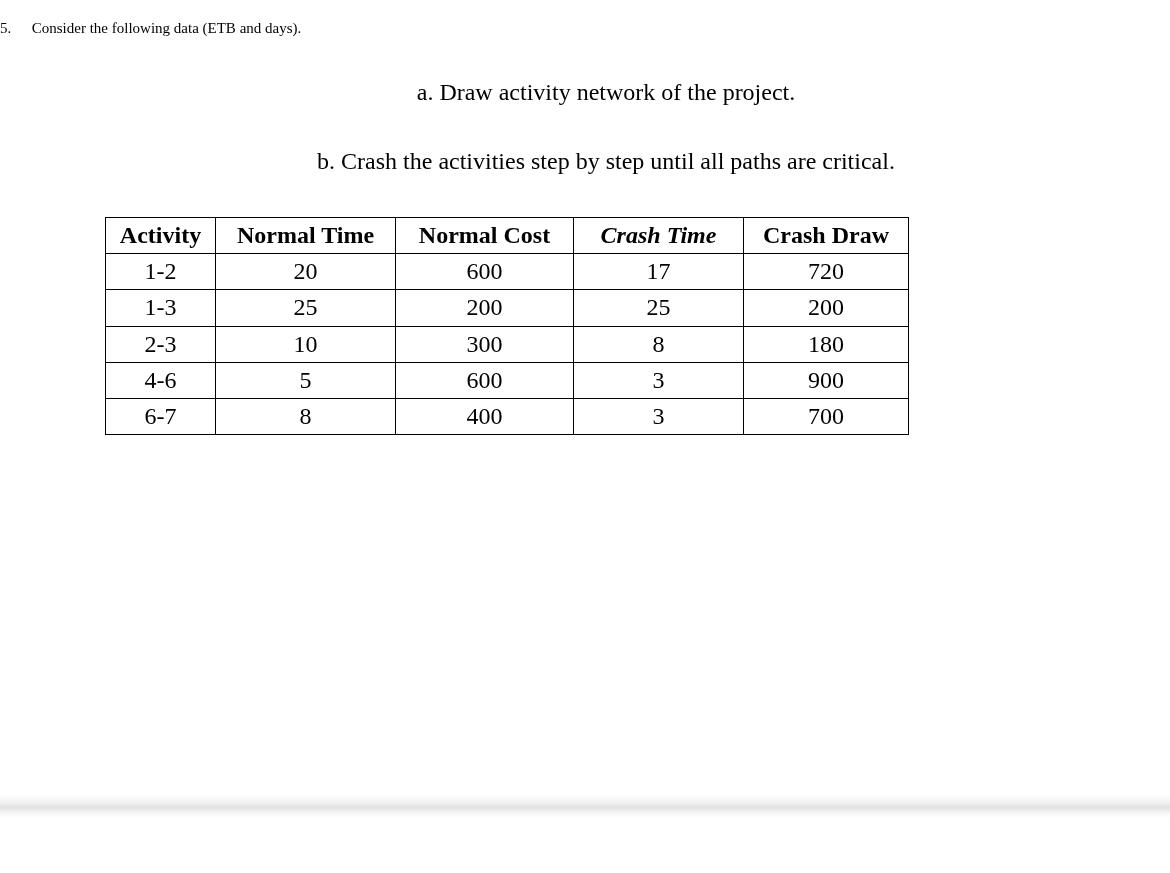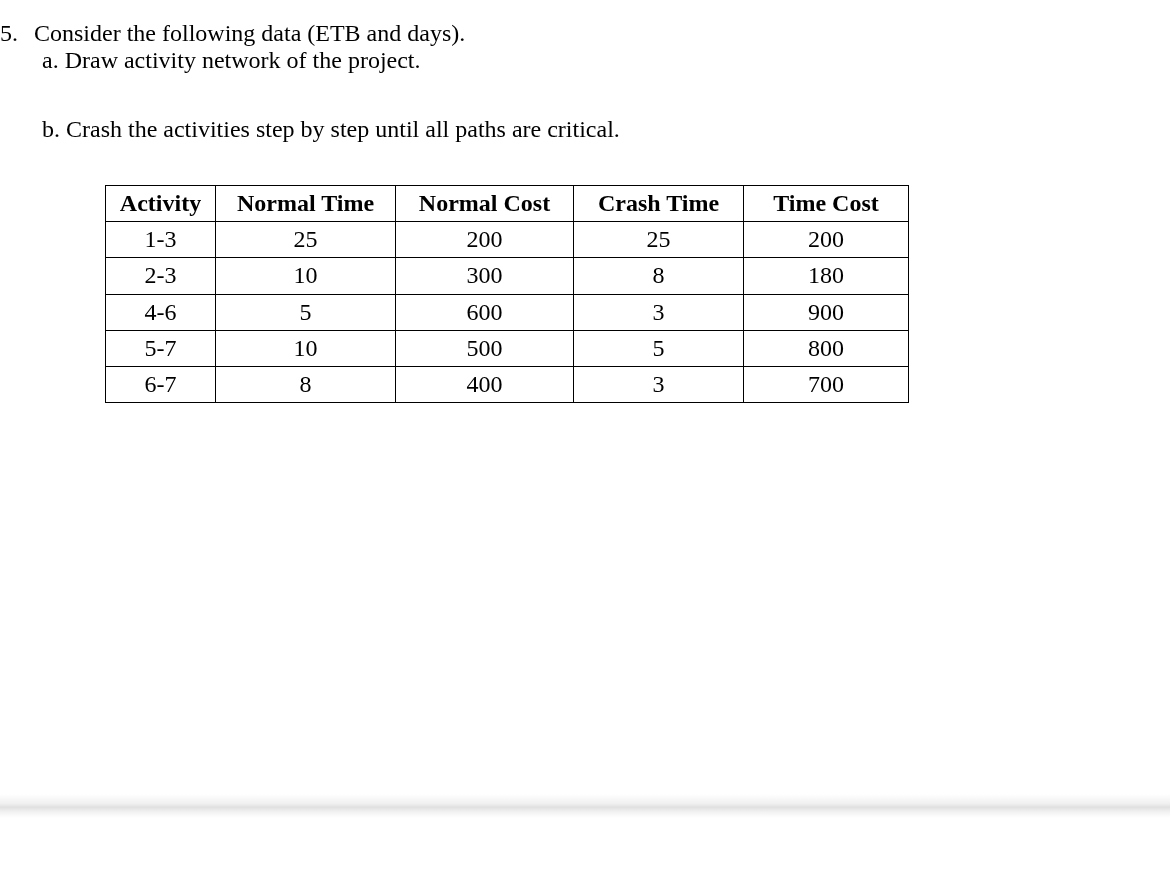--- a/index.html
+++ b/index.html
@@ -11,30 +11,32 @@
       font-family: "Times New Roman", Times, serif;
       font-size: 24px;
       color: #000;
       background: #fff;
       width: 1170px;
       height: 873px;
       padding: 20px 0 0 0;
     }
     .question-line {
       margin-left: 0;
-      font-size: 24px;
+      margin-bottom: 42px;
+      font-size: 15px;
     }
     .question-number {
       display: inline-block;
       width: 28px;
     }
     .sub-item {
       margin-left: 42px;
       margin-bottom: 42px;
       font-size: 24px;
+      text-align: center;
     }
     .table-container {
       margin-left: 105px;
       margin-top: 10px;
     }
     table {
       border-collapse: collapse;
       font-size: 24px;
     }
     th, td {
@@ -43,21 +45,21 @@
       text-align: center;
       vertical-align: middle;
       line-height: 1.3;
     }
     th {
       font-weight: bold;
     }
     .col-activity { width: 110px; }
     .col-normal-time { width: 180px; }
     .col-normal-cost { width: 178px; }
-    .col-crash-time { width: 170px; }
+    .col-crash-time { width: 170px; font-style: italic; }
     .col-crash-cost { width: 165px; }
     .bottom-shadow {
       position: absolute;
       left: 0;
       right: 0;
       bottom: 55px;
       height: 24px;
       background: linear-gradient(to bottom, rgba(0,0,0,0) 0%, rgba(0,0,0,0.06) 40%, rgba(0,0,0,0.12) 55%, rgba(0,0,0,0.05) 75%, rgba(0,0,0,0) 100%);
       pointer-events: none;
     }
@@ -74,24 +76,31 @@
 <div class="sub-item">b. Crash the activities step by step until all paths are critical.</div>
 
 <div class="table-container">
   <table>
     <thead>
       <tr>
         <th class="col-activity">Activity</th>
         <th class="col-normal-time">Normal Time</th>
         <th class="col-normal-cost">Normal Cost</th>
         <th class="col-crash-time">Crash Time</th>
-        <th class="col-crash-cost">Time Cost</th>
+        <th class="col-crash-cost">Crash Draw</th>
       </tr>
     </thead>
     <tbody id="table-body">
+    <tr>
+          <td>1-2</td>
+          <td>20</td>
+          <td>600</td>
+          <td>17</td>
+          <td>720</td>
+        </tr>
         <tr>
           <td>1-3</td>
           <td>25</td>
           <td>200</td>
           <td>25</td>
           <td>200</td>
         </tr>
         <tr>
           <td>2-3</td>
           <td>10</td>
@@ -100,27 +109,20 @@
           <td>180</td>
         </tr>
         <tr>
           <td>4-6</td>
           <td>5</td>
           <td>600</td>
           <td>3</td>
           <td>900</td>
         </tr>
         <tr>
-          <td>5-7</td>
-          <td>10</td>
-          <td>500</td>
-          <td>5</td>
-          <td>800</td>
-        </tr>
-        <tr>
           <td>6-7</td>
           <td>8</td>
           <td>400</td>
           <td>3</td>
           <td>700</td>
         </tr>
       </tbody>
   </table>
 </div>
 

